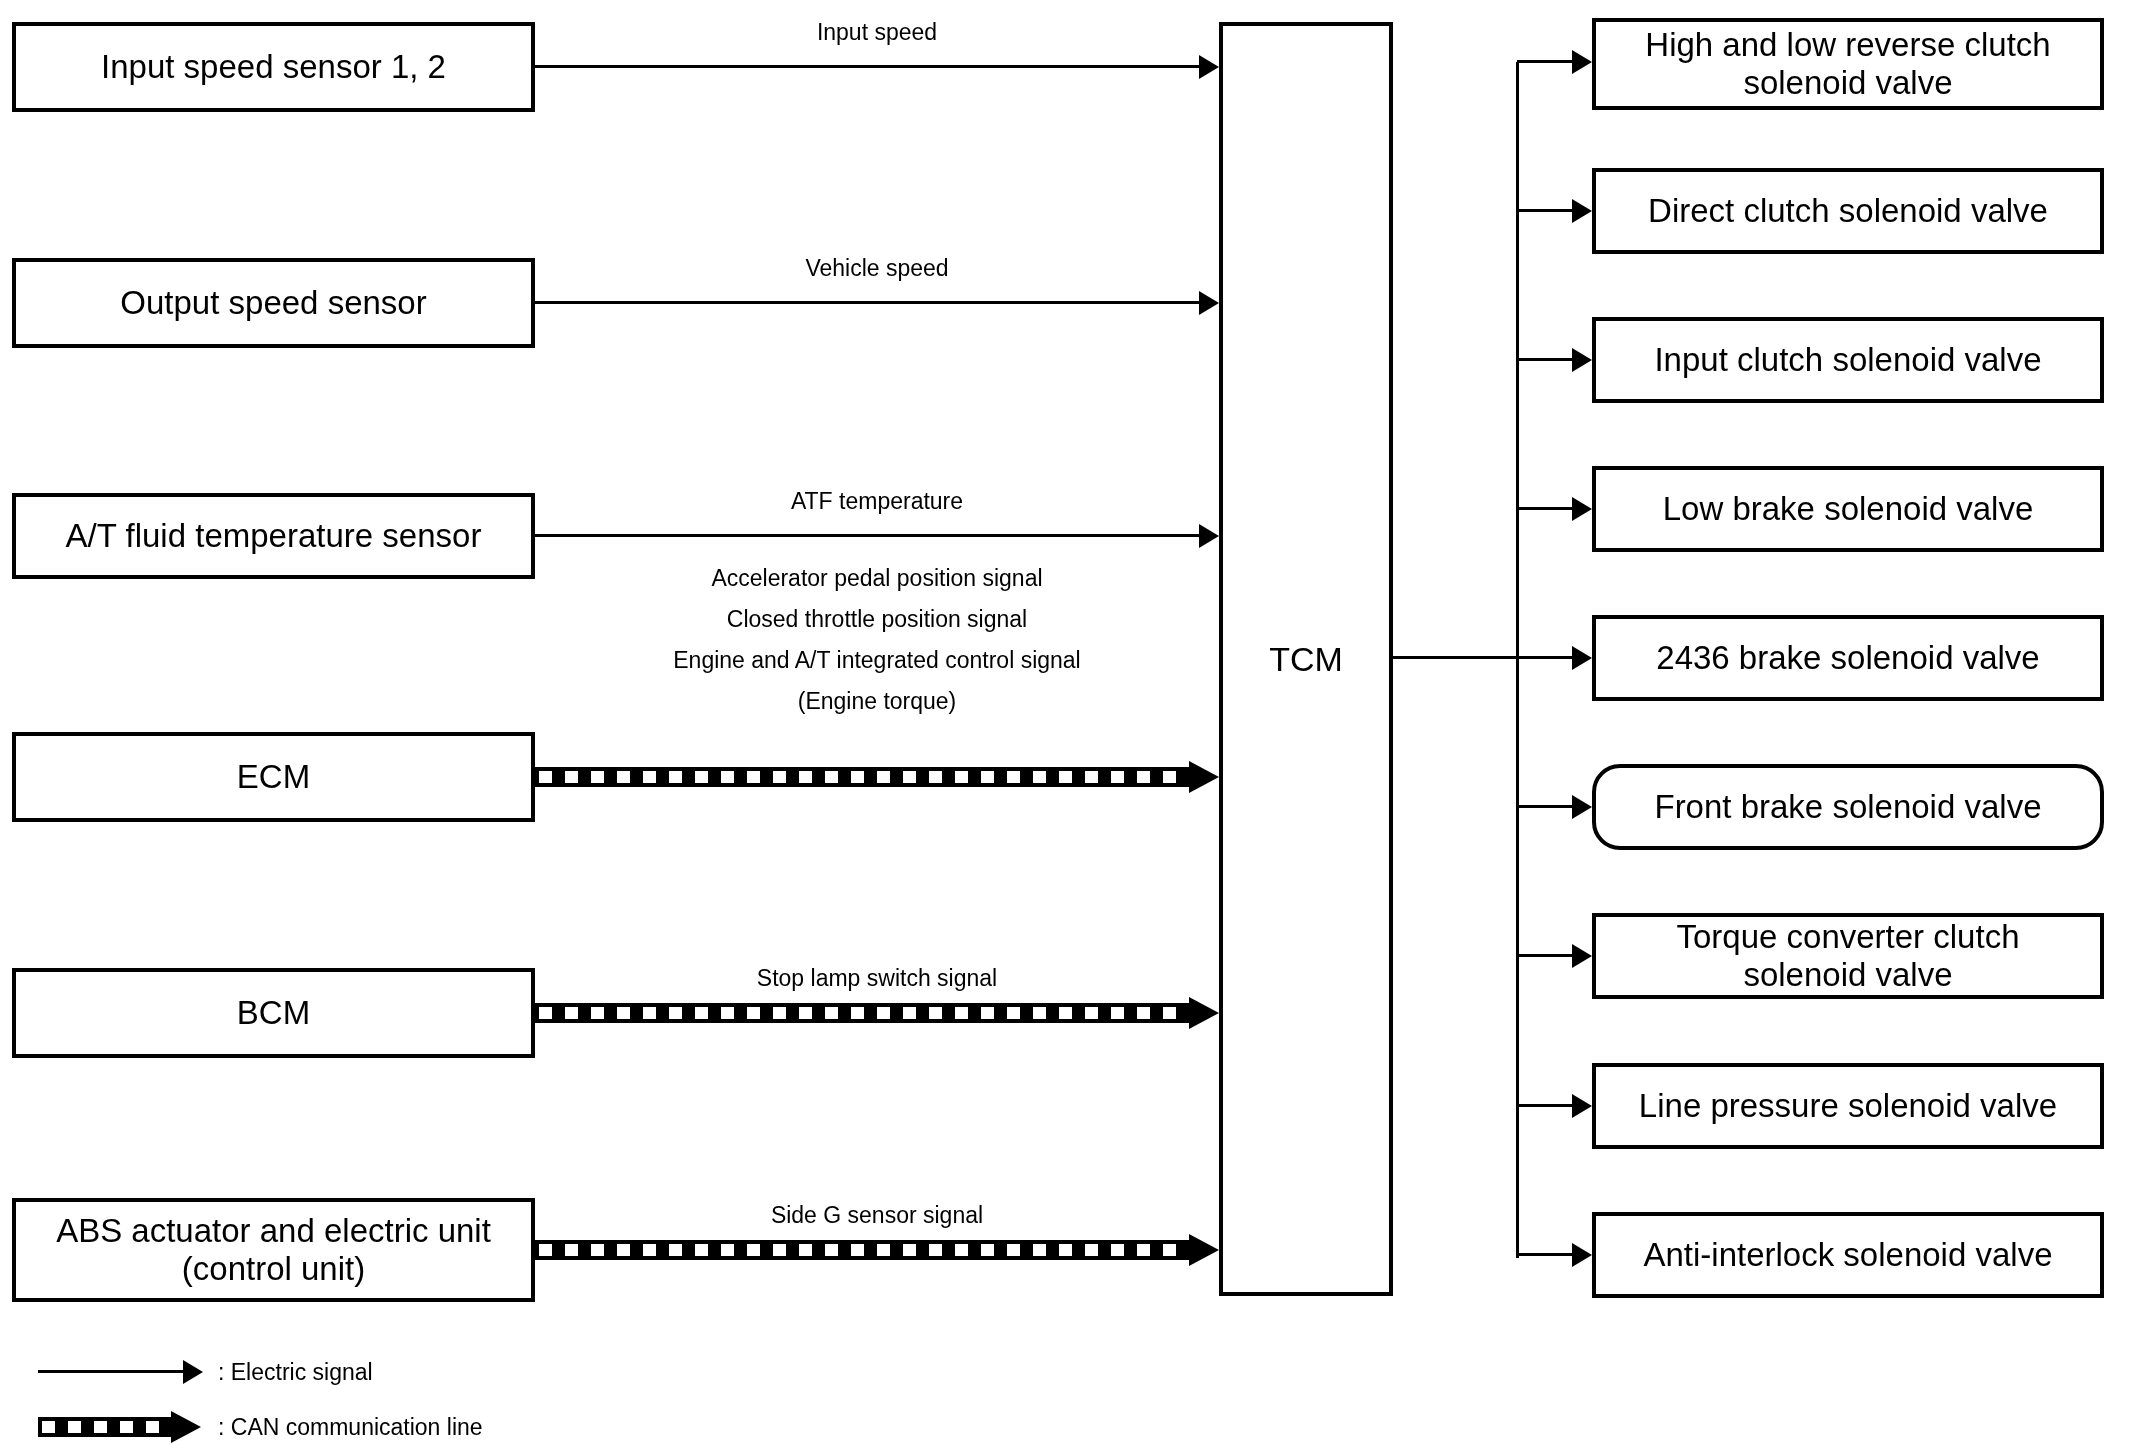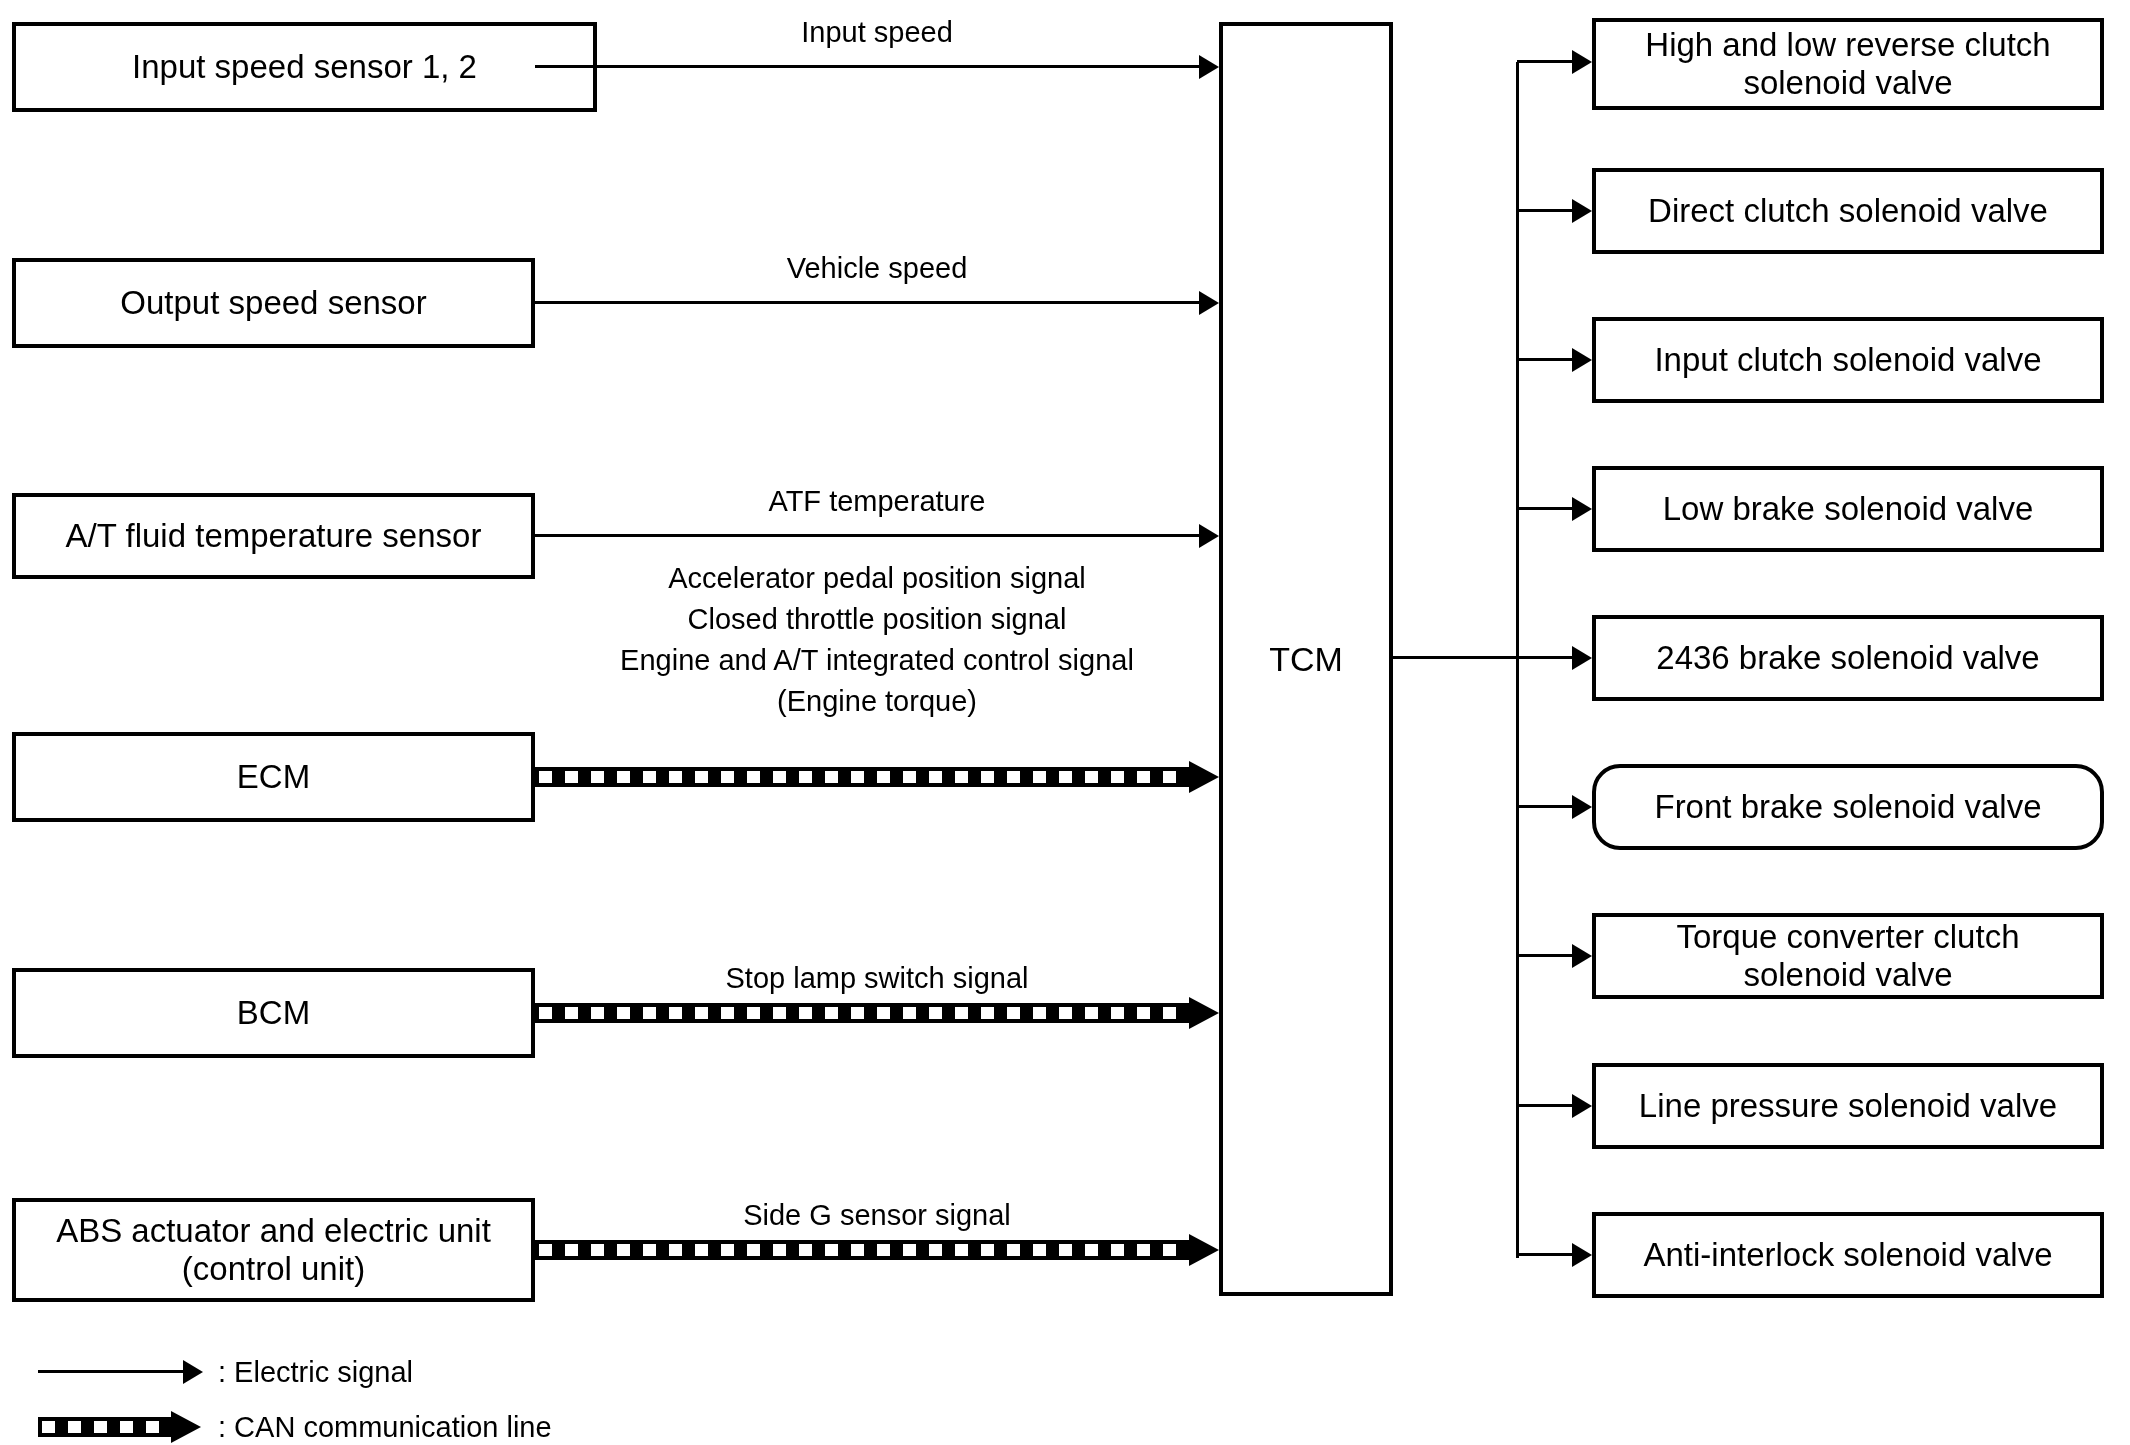--- a/index.html
+++ b/index.html
@@ -20,29 +20,29 @@
   }
   .can-bar {
     position:absolute; height:20px; box-sizing:border-box; border:4px solid #000000;
     background:repeating-linear-gradient(90deg,#ffffff 0 13px,#000000 13px 26px);
   }
   .can-head {
     position:absolute; width:0; height:0;
     border-top:16px solid transparent; border-bottom:16px solid transparent;
     border-left:30px solid #000000;
   }
-  .sig-label { position:absolute; text-align:center; font-size:29px; line-height:41px; }
+  .sig-label { position:absolute; text-align:center; font-size:23px; line-height:41px; }
 </style>
 </head>
 <body>
 
 <div id="canvas">
 
   <div id="input-group">
-      <div class="box" style="left: 12px; top: 22px; width: 585px; height: 90px;">
+      <div class="box" style="left: 12px; top: 22px; width: 523px; height: 90px;">
         <div>Input speed sensor 1, 2</div>
       </div>
       <div class="box" style="left: 12px; top: 258px; width: 523px; height: 90px;">
         <div>Output speed sensor</div>
       </div>
       <div class="box" style="left: 12px; top: 493px; width: 523px; height: 86px;">
         <div>A/T fluid temperature sensor</div>
       </div>
       <div class="box" style="left: 12px; top: 732px; width: 523px; height: 90px; justify-content: center;">
         <div>ECM</div>

